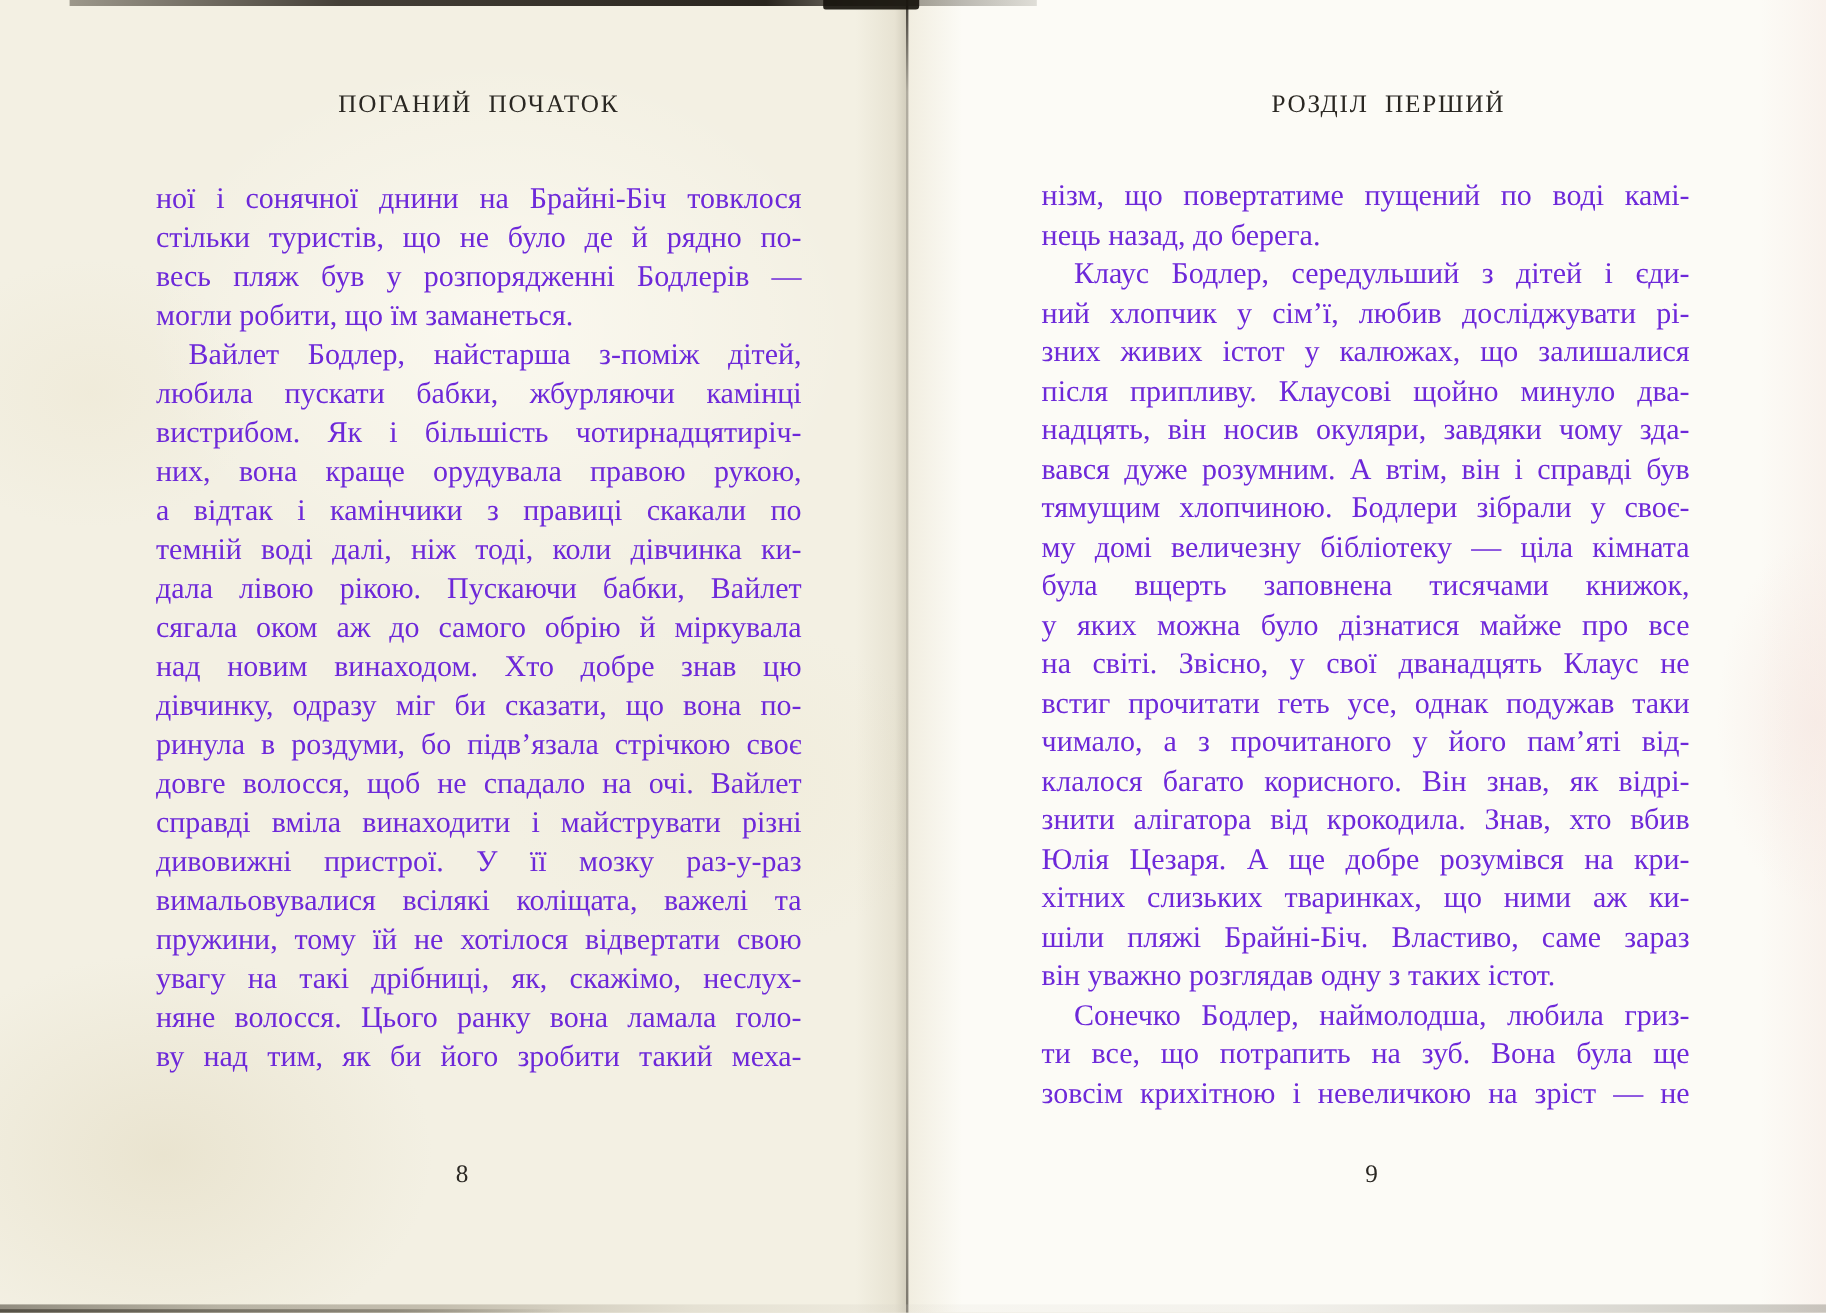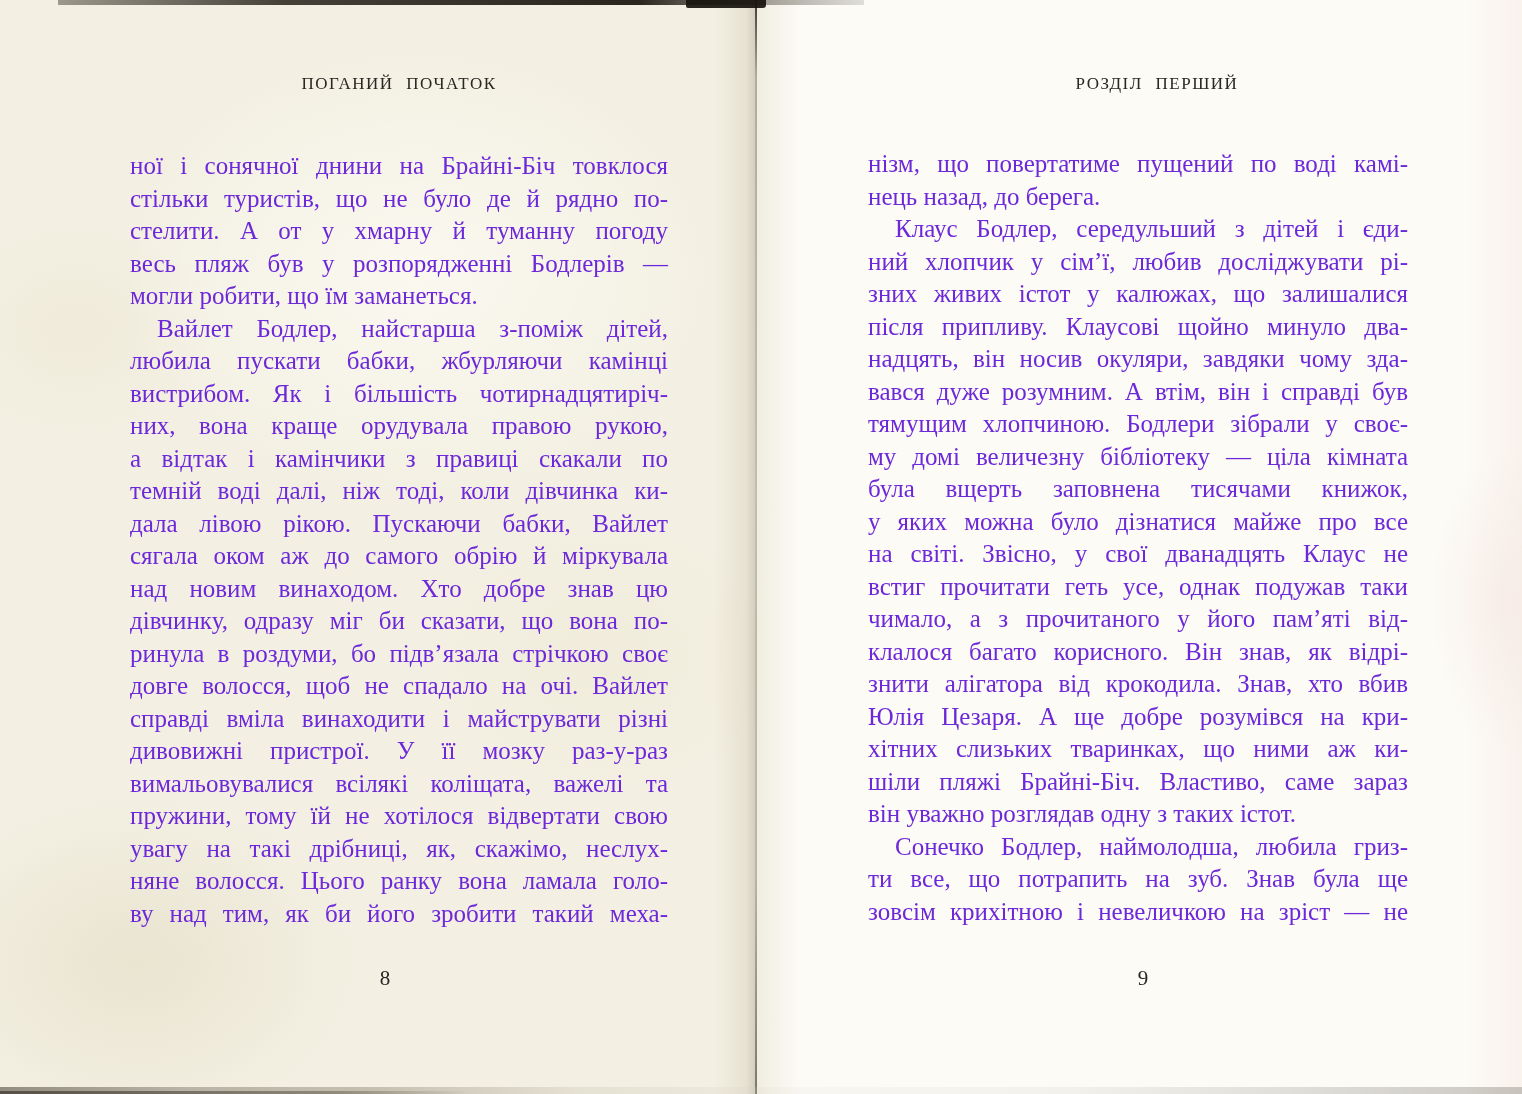--- a/index.html
+++ b/index.html
@@ -59,21 +59,21 @@
       rgba(222,219,210,0.15) 52%, rgba(205,202,194,0.2) 70%,
       rgba(168,165,156,0.35) 86%, rgba(140,137,128,0.45) 100%);
   }
   .edge-bottom-dark {
     position:absolute; bottom:0; left:0; width:470px; height:3px;
     background:linear-gradient(to right, rgba(70,66,56,0.8), rgba(90,85,72,0.5) 70%, rgba(120,114,98,0) 100%);
   }
   
   .running-head {
     position:absolute; top:74px; height:22px;
-    font-size:17px; letter-spacing:1.5px; word-spacing:7px;
+    font-size:21px; letter-spacing:1.5px; word-spacing:7px;
     text-align:center; color:#2a2722;font-family:Liberation Serif, serif;
   }
   .running-head.left  { left:130px; width:538px; }
   .running-head.right { left:887px; width:540px; }
   .text-block {
     position:absolute; font-size:25px; line-height:32.5px; color:#6d28d9;
   }
   .text-block.left  { left:130px; top:150px; width:538px; }
   .text-block.right { left:868px; top:148px; width:540px; }
   .line { text-align:justify; text-align-last:justify; }
@@ -100,21 +100,20 @@
   <div class="edge-top-blob"></div>
   <div class="edge-bottom"></div>
   <div class="edge-bottom-dark"></div>
 
   <div class="running-head left">ПОГАНИЙ ПОЧАТОК</div>
   <div class="running-head right">РОЗДІЛ ПЕРШИЙ</div>
 
   <div class="text-block left">
       <div class="line">ної і сонячної днини на Брайні-Біч товклося</div>
       <div class="line">стільки туристів, що не було де й рядно по-</div>
-      <div class="line">стелити. А от у хмарну й туманну погоду</div>
       <div class="line">весь пляж був у розпорядженні Бодлерів —</div>
       <div class="line end">могли робити, що їм заманеться.</div>
       <div class="line start">Вайлет Бодлер, найстарша з-поміж дітей,</div>
       <div class="line">любила пускати бабки, жбурляючи камінці</div>
       <div class="line">вистрибом. Як і більшість чотирнадцятиріч-</div>
       <div class="line">них, вона краще орудувала правою рукою,</div>
       <div class="line">а відтак і камінчики з правиці скакали по</div>
       <div class="line">темній воді далі, ніж тоді, коли дівчинка ки-</div>
       <div class="line">дала лівою рікою. Пускаючи бабки, Вайлет</div>
       <div class="line">сягала оком аж до самого обрію й міркувала</div>
@@ -146,20 +145,20 @@
       <div class="line">на світі. Звісно, у свої дванадцять Клаус не</div>
       <div class="line">встиг прочитати геть усе, однак подужав таки</div>
       <div class="line">чимало, а з прочитаного у його пам’яті від-</div>
       <div class="line">клалося багато корисного. Він знав, як відрі-</div>
       <div class="line">знити алігатора від крокодила. Знав, хто вбив</div>
       <div class="line">Юлія Цезаря. А ще добре розумівся на кри-</div>
       <div class="line">хітних слизьких тваринках, що ними аж ки-</div>
       <div class="line">шіли пляжі Брайні-Біч. Властиво, саме зараз</div>
       <div class="line end">він уважно розглядав одну з таких істот.</div>
       <div class="line start">Сонечко Бодлер, наймолодша, любила гриз-</div>
-      <div class="line">ти все, що потрапить на зуб. Знав була ще</div>
+      <div class="line">ти все, що потрапить на зуб. Вона була ще</div>
       <div class="line">зовсім крихітною і невеличкою на зріст — не</div>
     </div>
 
   <div class="page-number left">8</div>
   <div class="page-number right">9</div>
 
 </div>
 
 </body></html>

